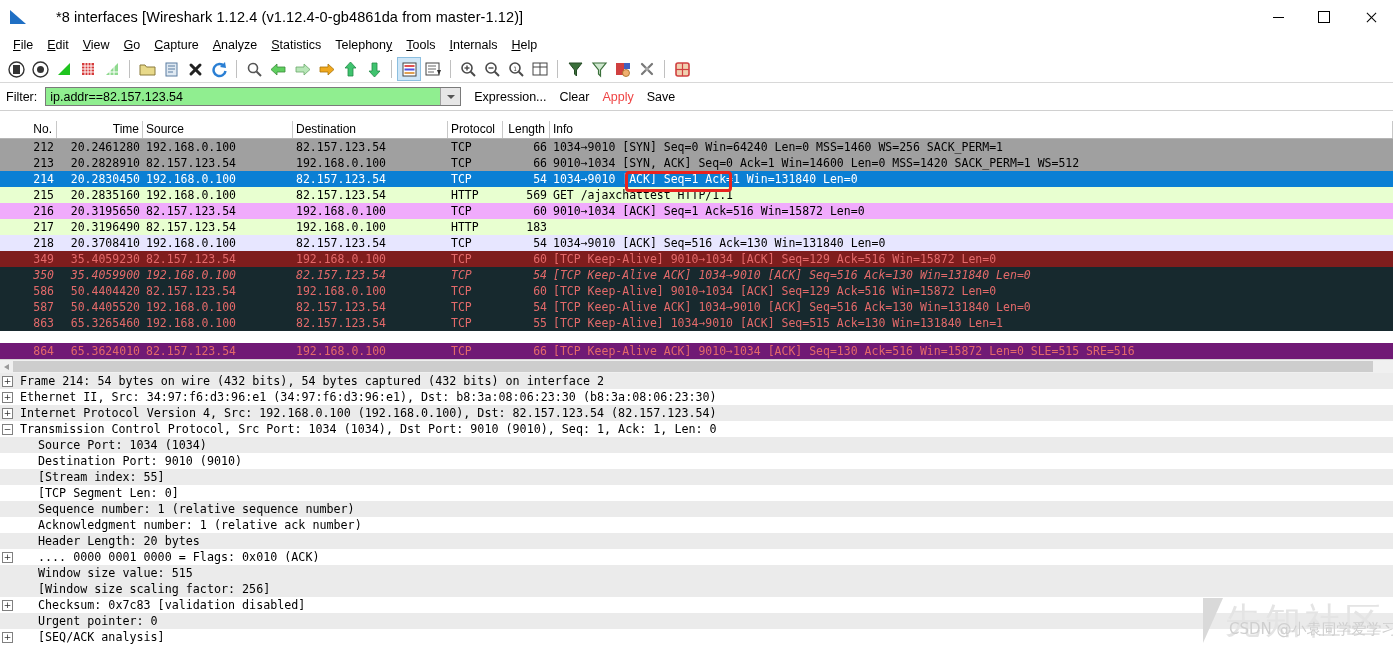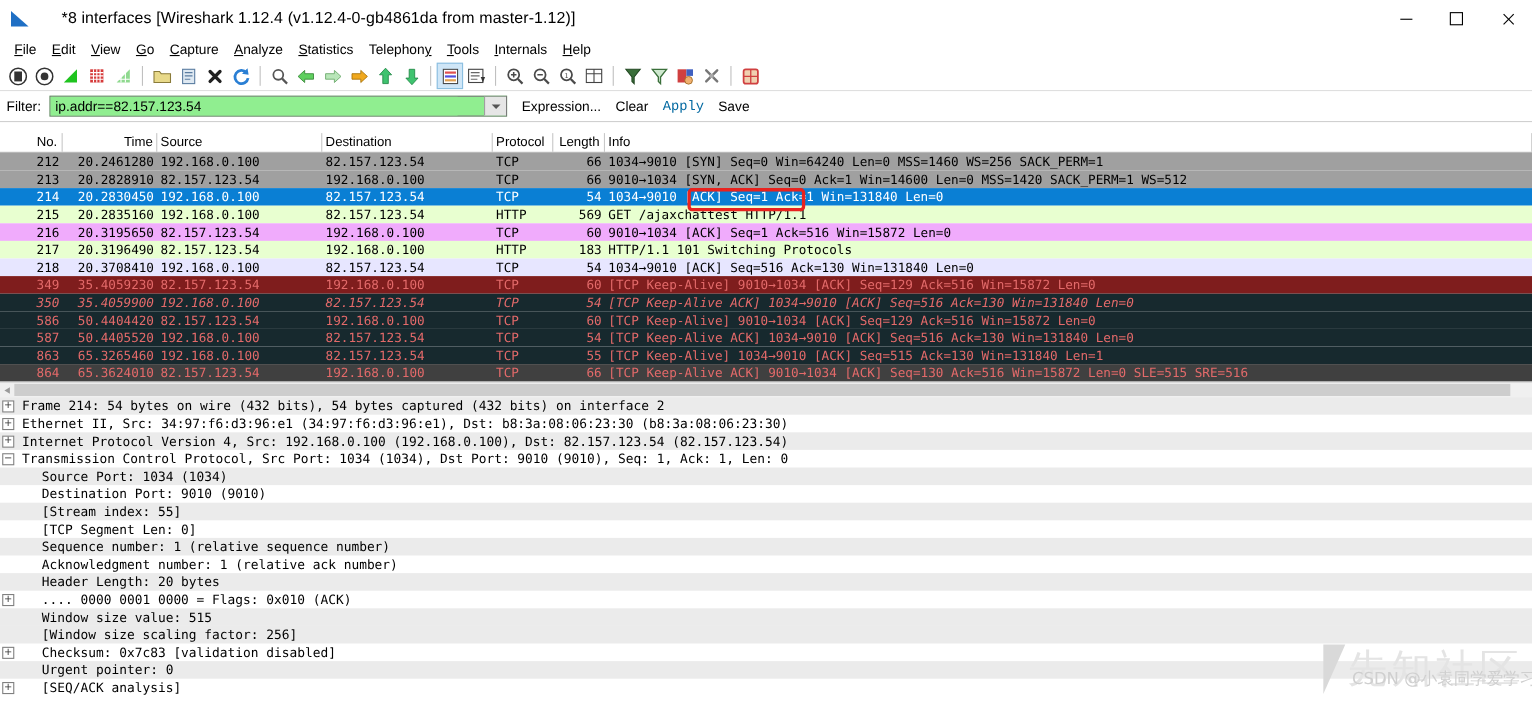--- a/index.html
+++ b/index.html
@@ -43,21 +43,21 @@
   .filter-label{font-size:12.5px;margin-left:6px;margin-right:8px;}
   .filter-box{height:19px;flex:0 0 auto;width:416px;display:flex;align-items:stretch;
     border:1px solid #7a7a7a;background:#90ee90;box-sizing:border-box;gap:24px;}
   .filter-input{flex:1;border:0;background:#90ee90;font-family:"Liberation Sans",sans-serif;
     font-size:12.5px;padding-left:4px;outline:none;color:#000;}
   .filter-drop{width:19px;background:#e6e6e6;border-left:1px solid #a0a0a0;
     display:flex;align-items:center;justify-content:center;cursor:default;}
   .caret{width:0;height:0;border-left:4px solid transparent;border-right:4px solid transparent;
     border-top:4px solid #555;}
   .fbtn{font-size:12.5px;margin-left:13px;cursor:default;}
-  .fbtn.disabled{color:#0369a1;font-family:Liberation Mono, monospace;}
+  .fbtn.disabled{color:#ef4444;}
 
   
   .plist{position:relative;background:#fff;}
   .phead{height:17px;display:flex;background:#fff;border-bottom:1px solid #b5b5b5;
     font-size:12px;align-items:center;margin-top:10px;}
   .phead .col{border-right:1px solid #c8c8c8;height:17px;line-height:17px;
     padding-left:3px;box-sizing:border-box;overflow:hidden;white-space:nowrap;cursor:default;}
   .prow{height:16px;line-height:16px;display:flex;font-family:"DejaVu Sans Mono",monospace;
     font-size:11.5px;white-space:nowrap;overflow:hidden;cursor:default;}
   .prow .c{box-sizing:border-box;overflow:hidden;white-space:nowrap;padding:0 3px;}
@@ -394,21 +394,20 @@
         <div class="c c-len">60</div>
         <div class="c c-info">9010→1034 [ACK] Seq=1 Ack=516 Win=15872 Len=0</div>
       </div>
       <div class="prow" style="background: rgb(232, 255, 208); color: rgb(0, 0, 0);">
         <div class="c c-no">217</div>
         <div class="c c-time">20.3196490</div>
         <div class="c c-src">82.157.123.54</div>
         <div class="c c-dst">192.168.0.100</div>
         <div class="c c-proto">HTTP</div>
         <div class="c c-len">183</div>
-        <div class="c c-info">HTTP/1.1 101 Switching Protocols</div>
       </div>
       <div class="prow" style="background: rgb(231, 230, 255); color: rgb(0, 0, 0);">
         <div class="c c-no">218</div>
         <div class="c c-time">20.3708410</div>
         <div class="c c-src">192.168.0.100</div>
         <div class="c c-dst">82.157.123.54</div>
         <div class="c c-proto">TCP</div>
         <div class="c c-len">54</div>
         <div class="c c-info">1034→9010 [ACK] Seq=516 Ack=130 Win=131840 Len=0</div>
       </div>
@@ -450,21 +449,21 @@
       </div>
       <div class="prow" style="background: rgb(23, 41, 46); color: rgb(227, 106, 106);">
         <div class="c c-no">863</div>
         <div class="c c-time">65.3265460</div>
         <div class="c c-src">192.168.0.100</div>
         <div class="c c-dst">82.157.123.54</div>
         <div class="c c-proto">TCP</div>
         <div class="c c-len">55</div>
         <div class="c c-info">[TCP Keep-Alive] 1034→9010 [ACK] Seq=515 Ack=130 Win=131840 Len=1</div>
       </div>
-      <div class="prow" style="background: #404040; color: rgb(227, 106, 106);">
+      <div class="prow" style="background: #701a75; color: rgb(227, 106, 106); margin-top: 12px;">
         <div class="c c-no">864</div>
         <div class="c c-time">65.3624010</div>
         <div class="c c-src">82.157.123.54</div>
         <div class="c c-dst">192.168.0.100</div>
         <div class="c c-proto">TCP</div>
         <div class="c c-len">66</div>
         <div class="c c-info">[TCP Keep-Alive ACK] 9010→1034 [ACK] Seq=130 Ack=516 Win=15872 Len=0 SLE=515 SRE=516</div>
       </div>
     </div>
   <div class="annot" id="annot-box" style="left: 625px; top: 50px; width: 101px; height: 15px; border-color: rgb(232, 35, 31);"></div>

